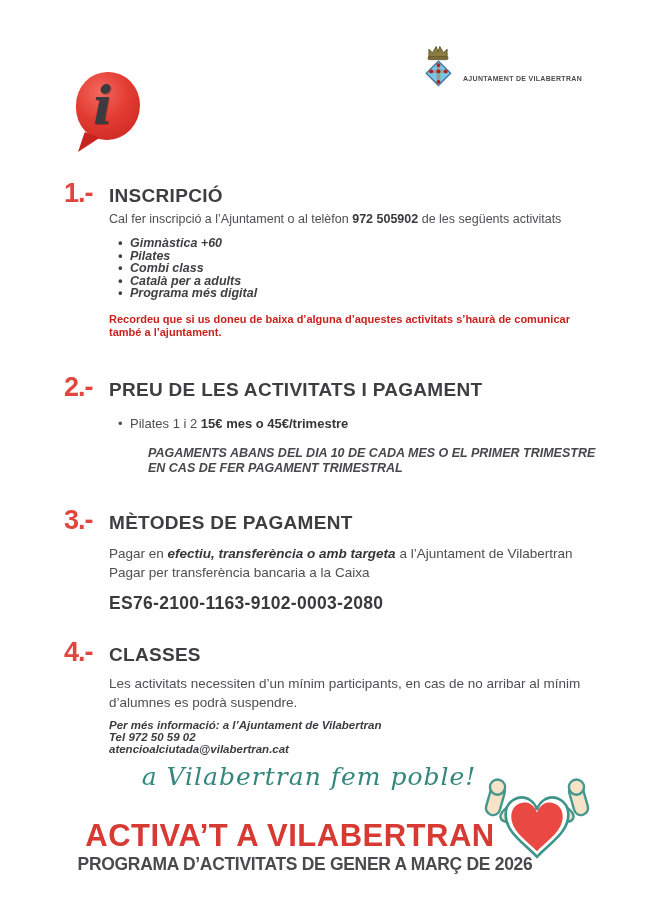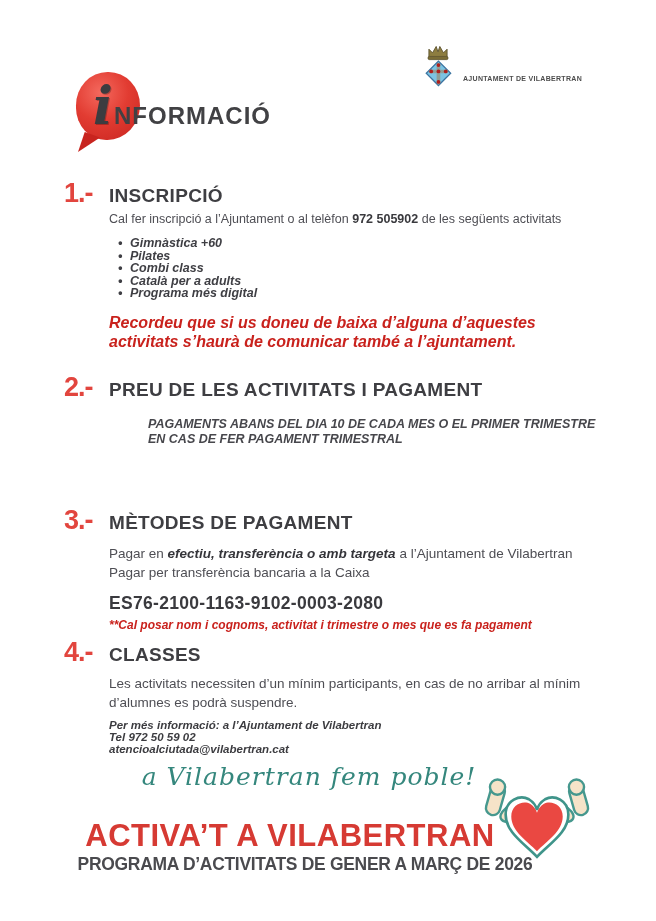--- a/index.html
+++ b/index.html
@@ -43,21 +43,21 @@
   .section { position:absolute; left:64px; width:545px; }
   .sec-head { display:flex; align-items:baseline; }
   .sec-num { width:45px; flex:0 0 45px; font-size:27px; font-weight:bold; color:#e2453e; letter-spacing:-1px; }
   .sec-title { font-size:19px; font-weight:bold; color:#3e3e42; letter-spacing:0.3px; }
   .sec-body { margin-left:45px; }
   .intro { margin-top:3px; font-size:12.5px; white-space:nowrap; color:#4e4e54; }
   .intro b { color:#3a3a3e; }
   .blist { list-style:none; margin:11px 0 4px 9px; }
   .blist li { position:relative; padding-left:12px; font-size:12.5px; line-height:12.6px; font-weight:bold; font-style:italic; color:#3f3f44; }
   .blist li::before { content:"•"; position:absolute; left:0; top:0; }
-  .note-red { margin-top:13px; width:482px; font-size:16px; line-height:1.2; font-weight:bold; font-style:italic; color:#c9221d; }
+  .note-red { margin-top:13px; width:482px; font-size:11px; line-height:1.2; font-weight:bold; color:#c9221d; }
   .plist { list-style:none; margin:13px 0 0 9px; }
   .plist li { position:relative; padding-left:12px; font-size:13px; line-height:16px; color:#4e4e54; }
   .plist li::before { content:"•"; position:absolute; left:0; top:0; color:#4e4e54; }
   .plist b { color:#35353a; }
   .note-dark { margin-top:14px; font-size:12.5px; line-height:1.22; font-weight:bold; font-style:italic; color:#47474c; white-space:nowrap;margin-left:39px; }
   .pay-par { margin-top:8px; width:468px; font-size:13.5px; line-height:19px; color:#4e4e54; }
   .pay-par b { font-style:italic; color:#35353a; }
   .iban { margin-top:11px; font-size:17.5px; font-weight:bold; letter-spacing:0.3px; color:#3a3a3e; }
   .note-red-sm { margin-top:4px; font-size:12px; font-weight:bold; font-style:italic; color:#c9221d; white-space:nowrap; }
   .classes-body { margin-top:6px; width:474px; font-size:13.5px; line-height:19px; color:#4e4e54; }
@@ -82,21 +82,20 @@
 </head>
 <body>
 
 <div class="page">
 
   <div class="info-logo">
     <div class="bubble">
       <div class="bubble-tail"></div>
       <span class="bubble-i">i</span>
     </div>
-    <span class="info-title">NFORMACIÓ</span>
   </div>
 
   <div class="crest">
     <svg width="40" height="62" viewBox="0 0 44 62">
 
       <path d="M12,17 L12,7 L16,11 L20,4 L22,10 L24,4 L28,11 L32,7 L32,17 Z" fill="#8d7d40" stroke="#5e5430" stroke-width="1"></path>
       <rect x="11" y="15" width="22" height="3.5" rx="1.5" fill="#7a6c36" stroke="#5e5430" stroke-width="0.8"></rect>
 
       <rect x="13" y="24" width="19" height="19" transform="rotate(45 22.5 33.5)" fill="#7cc4e4" stroke="#3c74a0" stroke-width="1.4"></rect>
 
@@ -129,37 +128,37 @@
     </div>
   </div>
 
   <div class="section" style="top:372px">
     <div class="sec-head">
       <span class="sec-num">2.-</span>
       <span class="sec-title">PREU DE LES ACTIVITATS I PAGAMENT</span>
     </div>
     <div class="sec-body">
       <ul class="plist">
+        <li><span>Pilates 1 i 2   </span><b>15€ mes o 45€/trimestre</b></li>
       </ul>
       <div class="note-dark">
         <div>PAGAMENTS ABANS DEL DIA 10 DE CADA MES O EL PRIMER TRIMESTRE</div>
         <div>EN CAS DE FER PAGAMENT TRIMESTRAL</div>
       </div>
     </div>
   </div>
 
   <div class="section" style="top:505px">
     <div class="sec-head">
       <span class="sec-num">3.-</span>
       <span class="sec-title">MÈTODES DE PAGAMENT</span>
     </div>
     <div class="sec-body">
       <p class="pay-par"><span>Pagar en </span><b>efectiu, transferència o  amb targeta</b><span> a l’Ajuntament de Vilabertran</span><br><span>Pagar per transferència bancaria a la Caixa</span></p>
       <div class="iban">ES76-2100-1163-9102-0003-2080</div>
-      <div class="note-red-sm">**Cal posar nom i cognoms, activitat i trimestre o mes que es fa pagament</div>
     </div>
   </div>
 
   <div class="section" style="top:637px">
     <div class="sec-head">
       <span class="sec-num">4.-</span>
       <span class="sec-title">CLASSES</span>
     </div>
     <div class="sec-body">
       <p class="classes-body">Les activitats necessiten d’un mínim participants, en cas de no arribar al mínim d’alumnes es podrà suspendre.</p>

